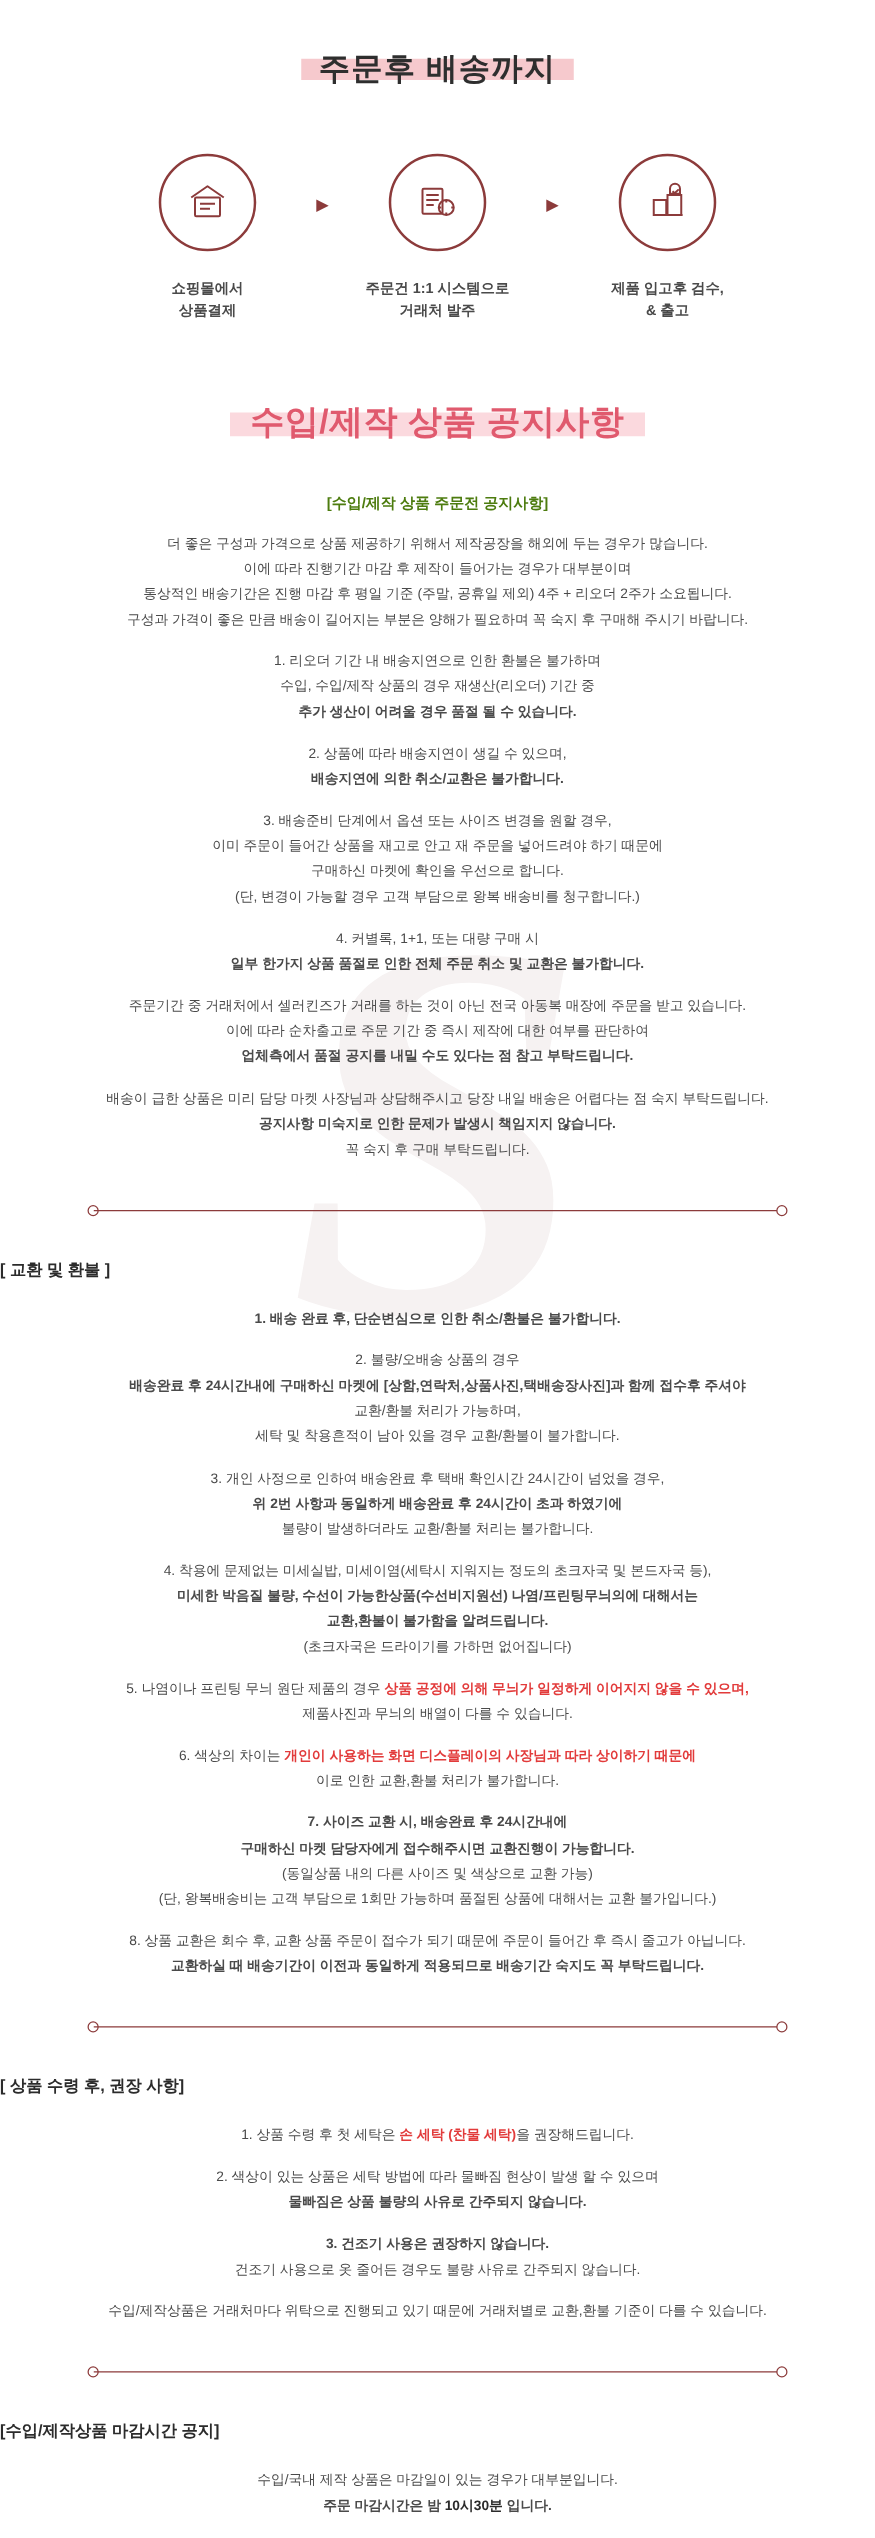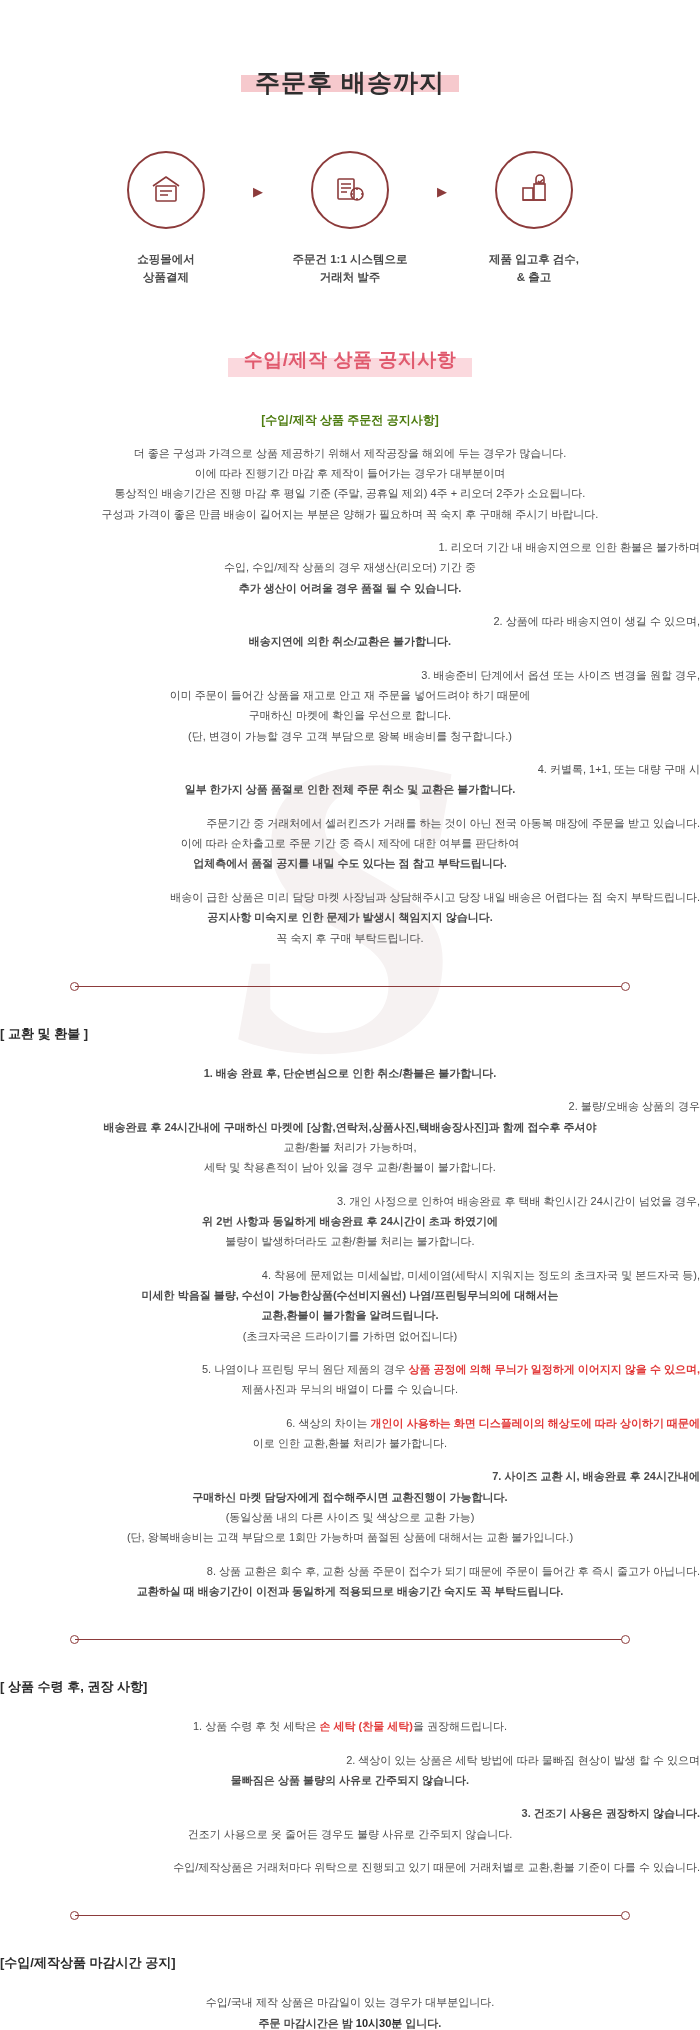--- a/index.html
+++ b/index.html
@@ -14,21 +14,21 @@
 
   
   .watermark{
     position:absolute;left:50%;top:690px;transform:translateX(-50%);
     font-size:430px;line-height:1;color:#f6f2f2;font-family:"Liberation Serif",serif;
     font-style:italic;font-weight:bold;z-index:0;pointer-events:none;user-select:none;
   }
   .content{position:relative;z-index:1;}
 
   
-  .top-title-wrap{padding-top:64px;text-align:center;}
+  .top-title-wrap{padding-top:36px;text-align:center;}
   .top-title{
     display:inline-block;position:relative;
     font-size:25px;font-weight:bold;color:#2e2e2e;letter-spacing:1px;
     padding:2px 14px 4px;
   }
   .top-title .hl{
     position:absolute;left:0;right:0;top:11px;height:17px;background:#f6c9cd;z-index:-1;
   }
 
   
@@ -48,32 +48,32 @@
   }
   .arrow{
     width:22px;margin-top:33px;display:flex;justify-content:center;align-items:center;
     color:#8c3b3b;font-size:13px;
   }
 
   
   .sec-title-wrap{text-align:center;margin-top:58px;}
   .sec-title{
     display:inline-block;position:relative;
-    font-size:19px;font-weight:bold;color:#e05a6e;letter-spacing:0.5px;padding:2px 16px 5px;
+    font-size:27px;font-weight:bold;color:#e05a6e;letter-spacing:0.5px;padding:2px 16px 5px;
   }
   .sec-title .hl{
     position:absolute;left:0;right:0;top:13px;height:19px;background:#fbd9de;z-index:-1;
   }
 
   
   .block{margin-top:34px;text-align:center;}
   .block.tight{margin-top:20px;}
   .hd{font-size:12px;font-weight:bold;color:#4d7c0f;margin-bottom:14px;}
   p.line{margin:0;font-size:11px;line-height:1.85;color:#4a4a4a;}
-  p.gap{margin-top:13px;text-align:right;}
+  p.gap{margin-top:13px;}
   .red{color:#e23b3b;font-weight:bold;}
   .bold{font-weight:bold;color:#2b2b2b;}
 
   
   .divider{
     position:relative;width:560px;margin:34px auto;height:9px;
   }
   .divider .bar{position:absolute;left:5px;right:5px;top:4px;height:1px;background:#8c3b3b;}
   .divider .dot{
     position:absolute;top:0;width:9px;height:9px;border-radius:50%;
@@ -202,21 +202,21 @@
       <p class="line">(초크자국은 드라이기를 가하면 없어집니다)</p>
 
       <p class="line gap">
         <span>5. 나염이나 프린팅 무늬 원단 제품의 경우</span>
         <span class="red">상품 공정에 의해 무늬가 일정하게 이어지지 않을 수 있으며,</span>
       </p>
       <p class="line">제품사진과 무늬의 배열이 다를 수 있습니다.</p>
 
       <p class="line gap">
         <span>6. 색상의 차이는</span>
-        <span class="red">개인이 사용하는 화면 디스플레이의 해상도에 따라 상이하기 때문에</span>
+        <span class="red">개인이 사용하는 화면 디스플레이의 사장님과 따라 상이하기 때문에</span>
       </p>
       <p class="line">이로 인한 교환,환불 처리가 불가합니다.</p>
 
       <p class="line red gap">7. 사이즈 교환 시, 배송완료 후 24시간내에</p>
       <p class="line red">구매하신 마켓 담당자에게 접수해주시면 교환진행이 가능합니다.</p>
       <p class="line">(동일상품 내의 다른 사이즈 및 색상으로 교환 가능)</p>
       <p class="line">(단, 왕복배송비는 고객 부담으로 1회만 가능하며 품절된 상품에 대해서는 교환 불가입니다.)</p>
 
       <p class="line gap">8. 상품 교환은 회수 후, 교환 상품 주문이 접수가 되기 때문에 주문이 들어간 후 즉시 줄고가 아닙니다.</p>
       <p class="line red">교환하실 때 배송기간이 이전과 동일하게 적용되므로 배송기간 숙지도 꼭 부탁드립니다.</p>

